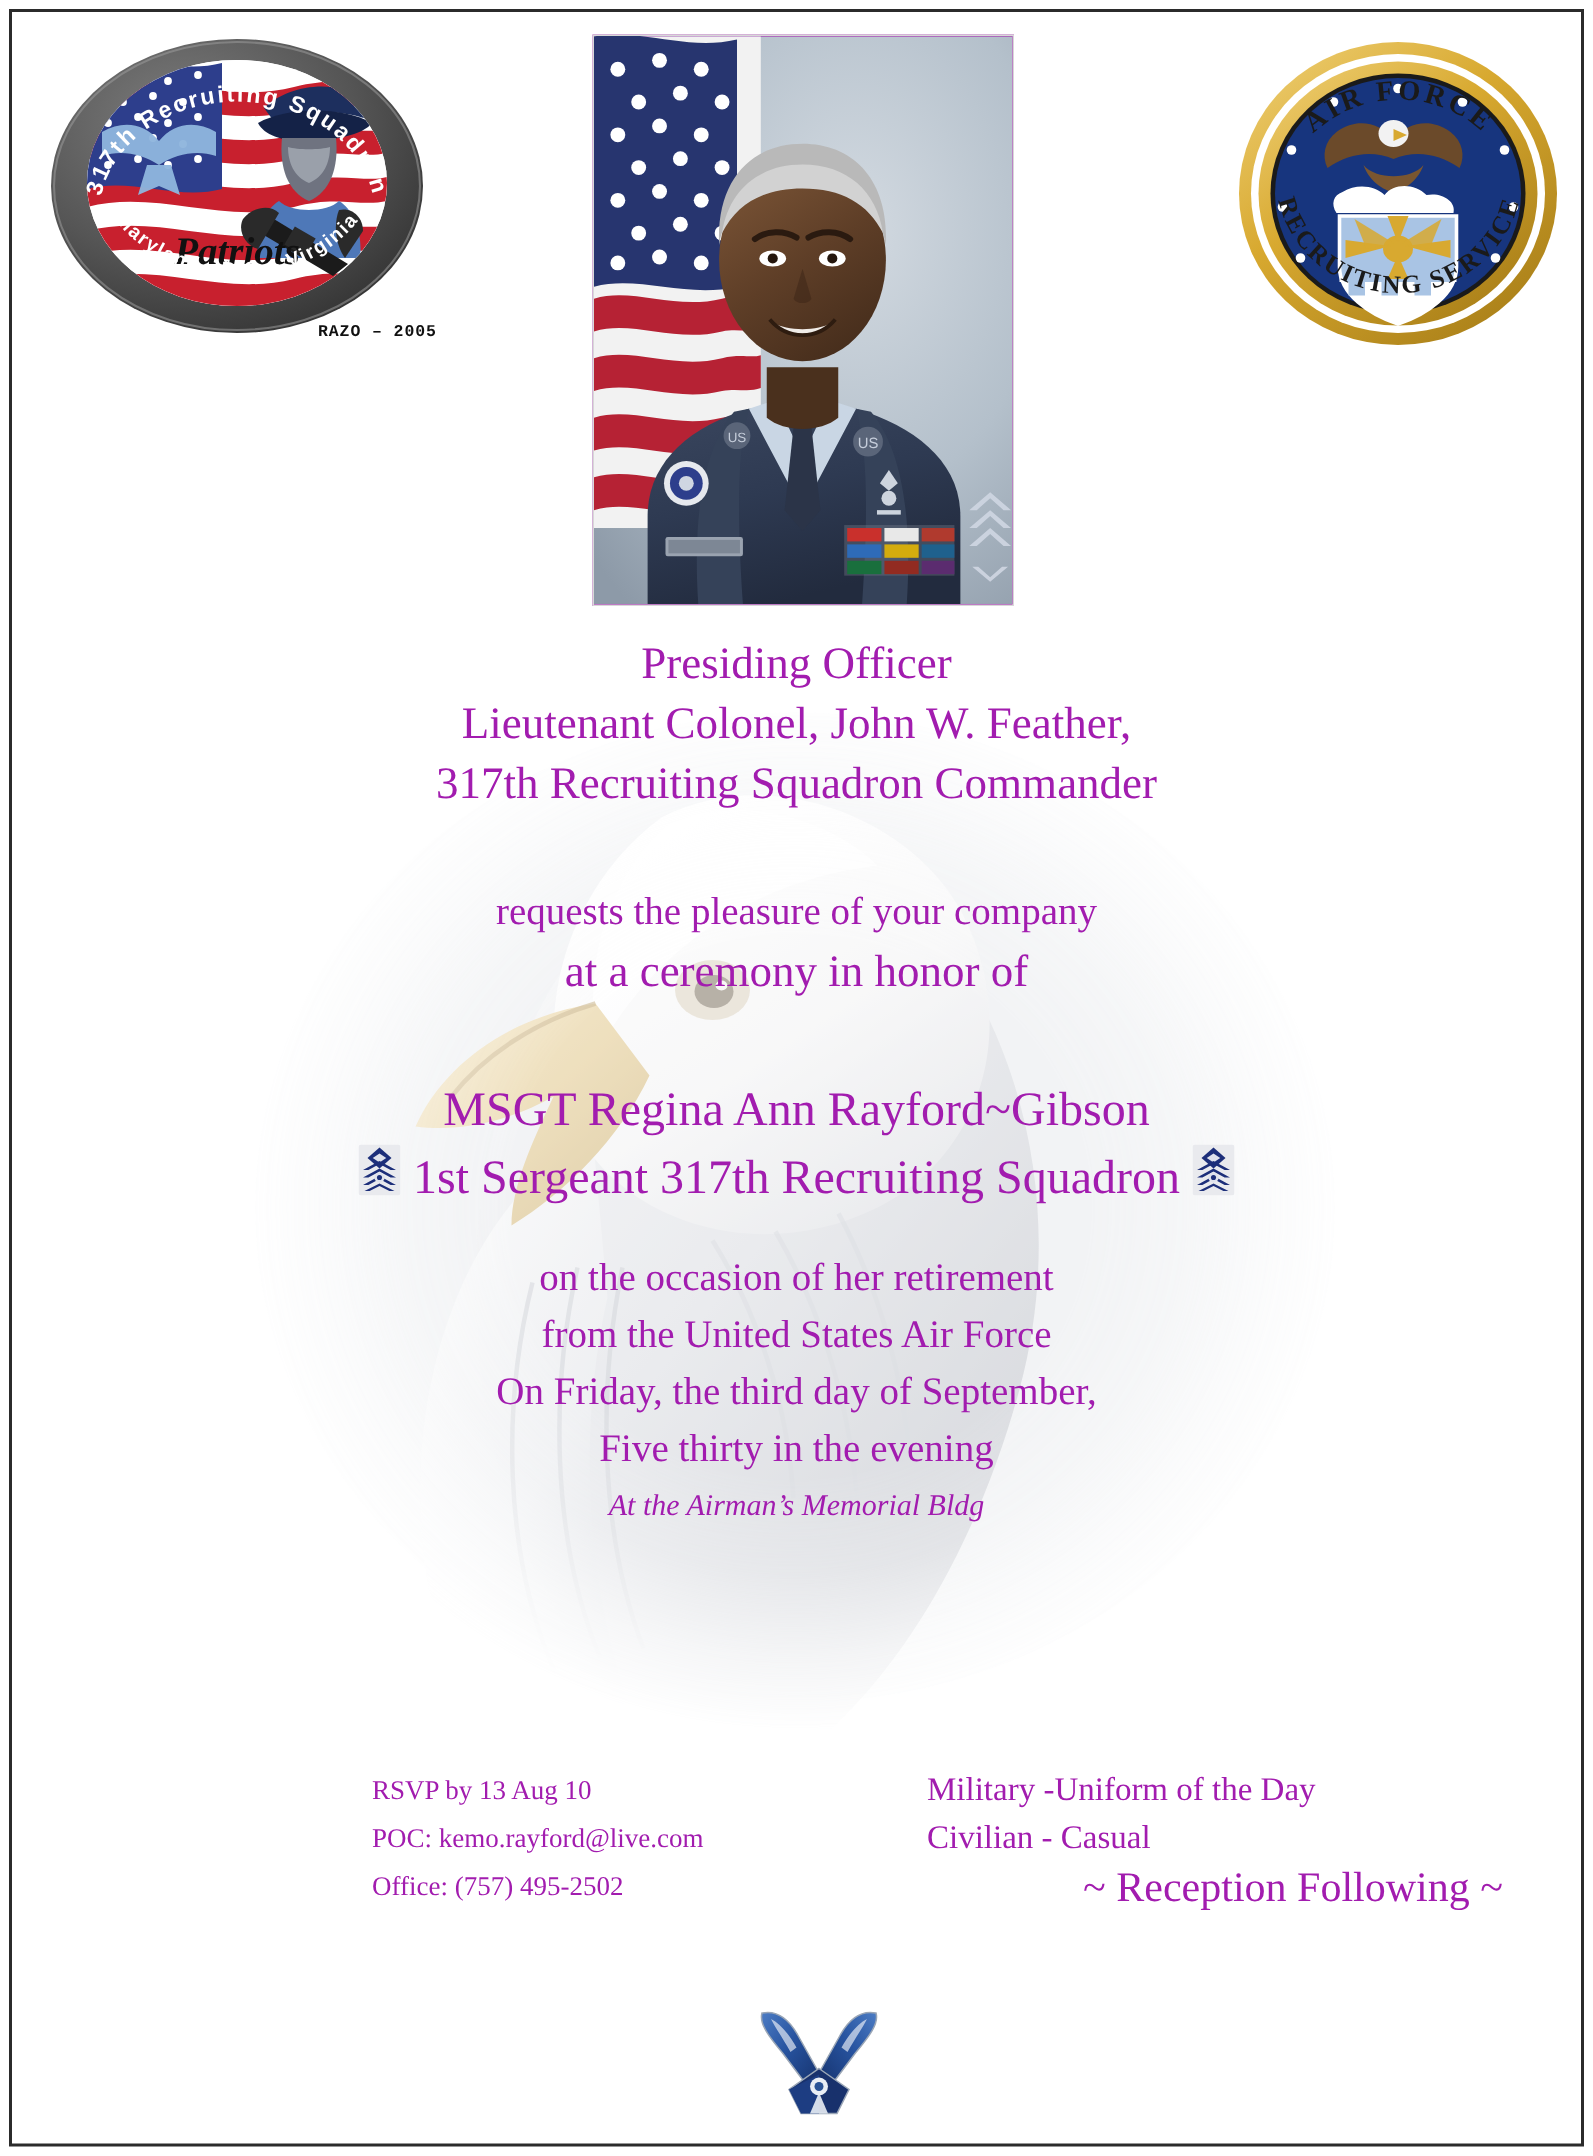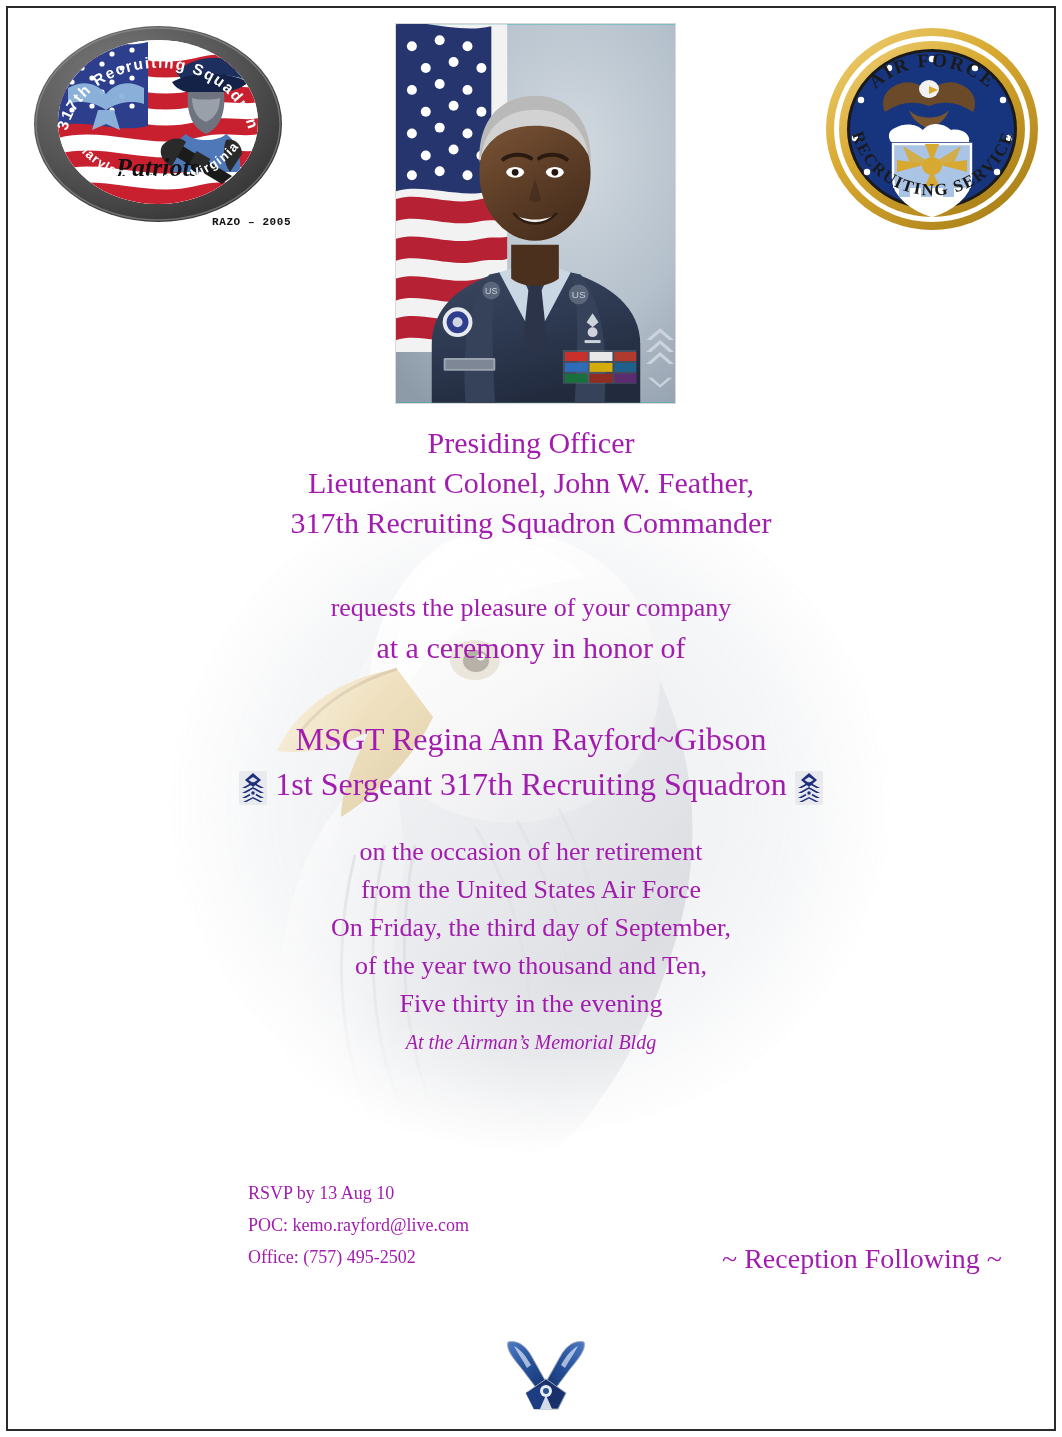--- a/index.html
+++ b/index.html
@@ -74,21 +74,21 @@
   #afrs-seal svg { width:100%; height:100%; display:block; }
 
   
   #portrait {
     position:absolute;
     left:395px; top:23px;
     width:281px; height:381px;
     z-index:12;
     border:1px solid #d8d8d8;
     overflow:hidden;
-    background:#14b8a6;
+    background:#a21caf;
   }
   #portrait svg { width:100%; height:100%; display:block; }
 
   
   #content {
     position:absolute;
     left:0; top:0;
     width:1062px; height:1437px;
     z-index:20;
     color:#a21caf;
@@ -111,21 +111,21 @@
   #request-line-2 { font-size:30px; }
 
   
   #honoree-block {
     position:absolute; left:60px; top:718px; width:942px;
     line-height:42px;
   }
   #honoree-name { font-size:32px; }
 
   #honoree-title-row {
-    display:flex; align-items:flex-end; justify-content:center;
+    display:flex; align-items:flex-start; justify-content:center;
     gap:8px; margin-top:3px;
   }
   #honoree-title { font-size:32px; white-space:nowrap; }
 
   .rank-insignia { width:28px; height:34px; flex:0 0 auto; display:block; }
 
   
   #occasion-block {
     position:absolute; left:60px; top:833px; width:942px;
     font-size:26px; line-height:38px;
@@ -580,31 +580,34 @@
           <circle cx="14" cy="22" r="3.4" fill="#dfe2ec"></circle>
           <circle cx="14" cy="22" r="1.7" fill="#1d2f7a"></circle>
         </svg>
       </div>
     </div>
 
     <div id="occasion-block">
       <div class="ctr">on the occasion of her retirement</div>
       <div class="ctr">from the United States Air Force</div>
       <div class="ctr">On Friday, the third day of September,</div>
-      <div class="ctr">of the year two thousand and Ten,</div>
       <div class="ctr">Five thirty in the evening</div>
       <div class="ctr" id="venue-line">At the Airman’s Memorial Bldg</div>
     </div>
 
     <div id="rsvp-block">
       <div>RSVP by 13 Aug 10</div>
       <div>POC: kemo.rayford@live.com</div>
       <div>Office: (757) 495-2502</div>
     </div>
 
+    <div id="dress-block">
+      <div>Military -Uniform of the Day</div>
+      <div>Civilian - Casual</div>
+    </div>
 
     <div class="ctr" id="reception-line">~ Reception Following ~</div>
   </div>
 
   <div id="af-wings">
     <svg viewBox="0 0 88 78" xmlns="http://www.w3.org/2000/svg">
       <defs>
         <linearGradient id="wgL" x1="0" y1="0" x2="1" y2="1">
           <stop offset="0" stop-color="#4c7cc4"></stop>
           <stop offset=".45" stop-color="#27539f"></stop>

